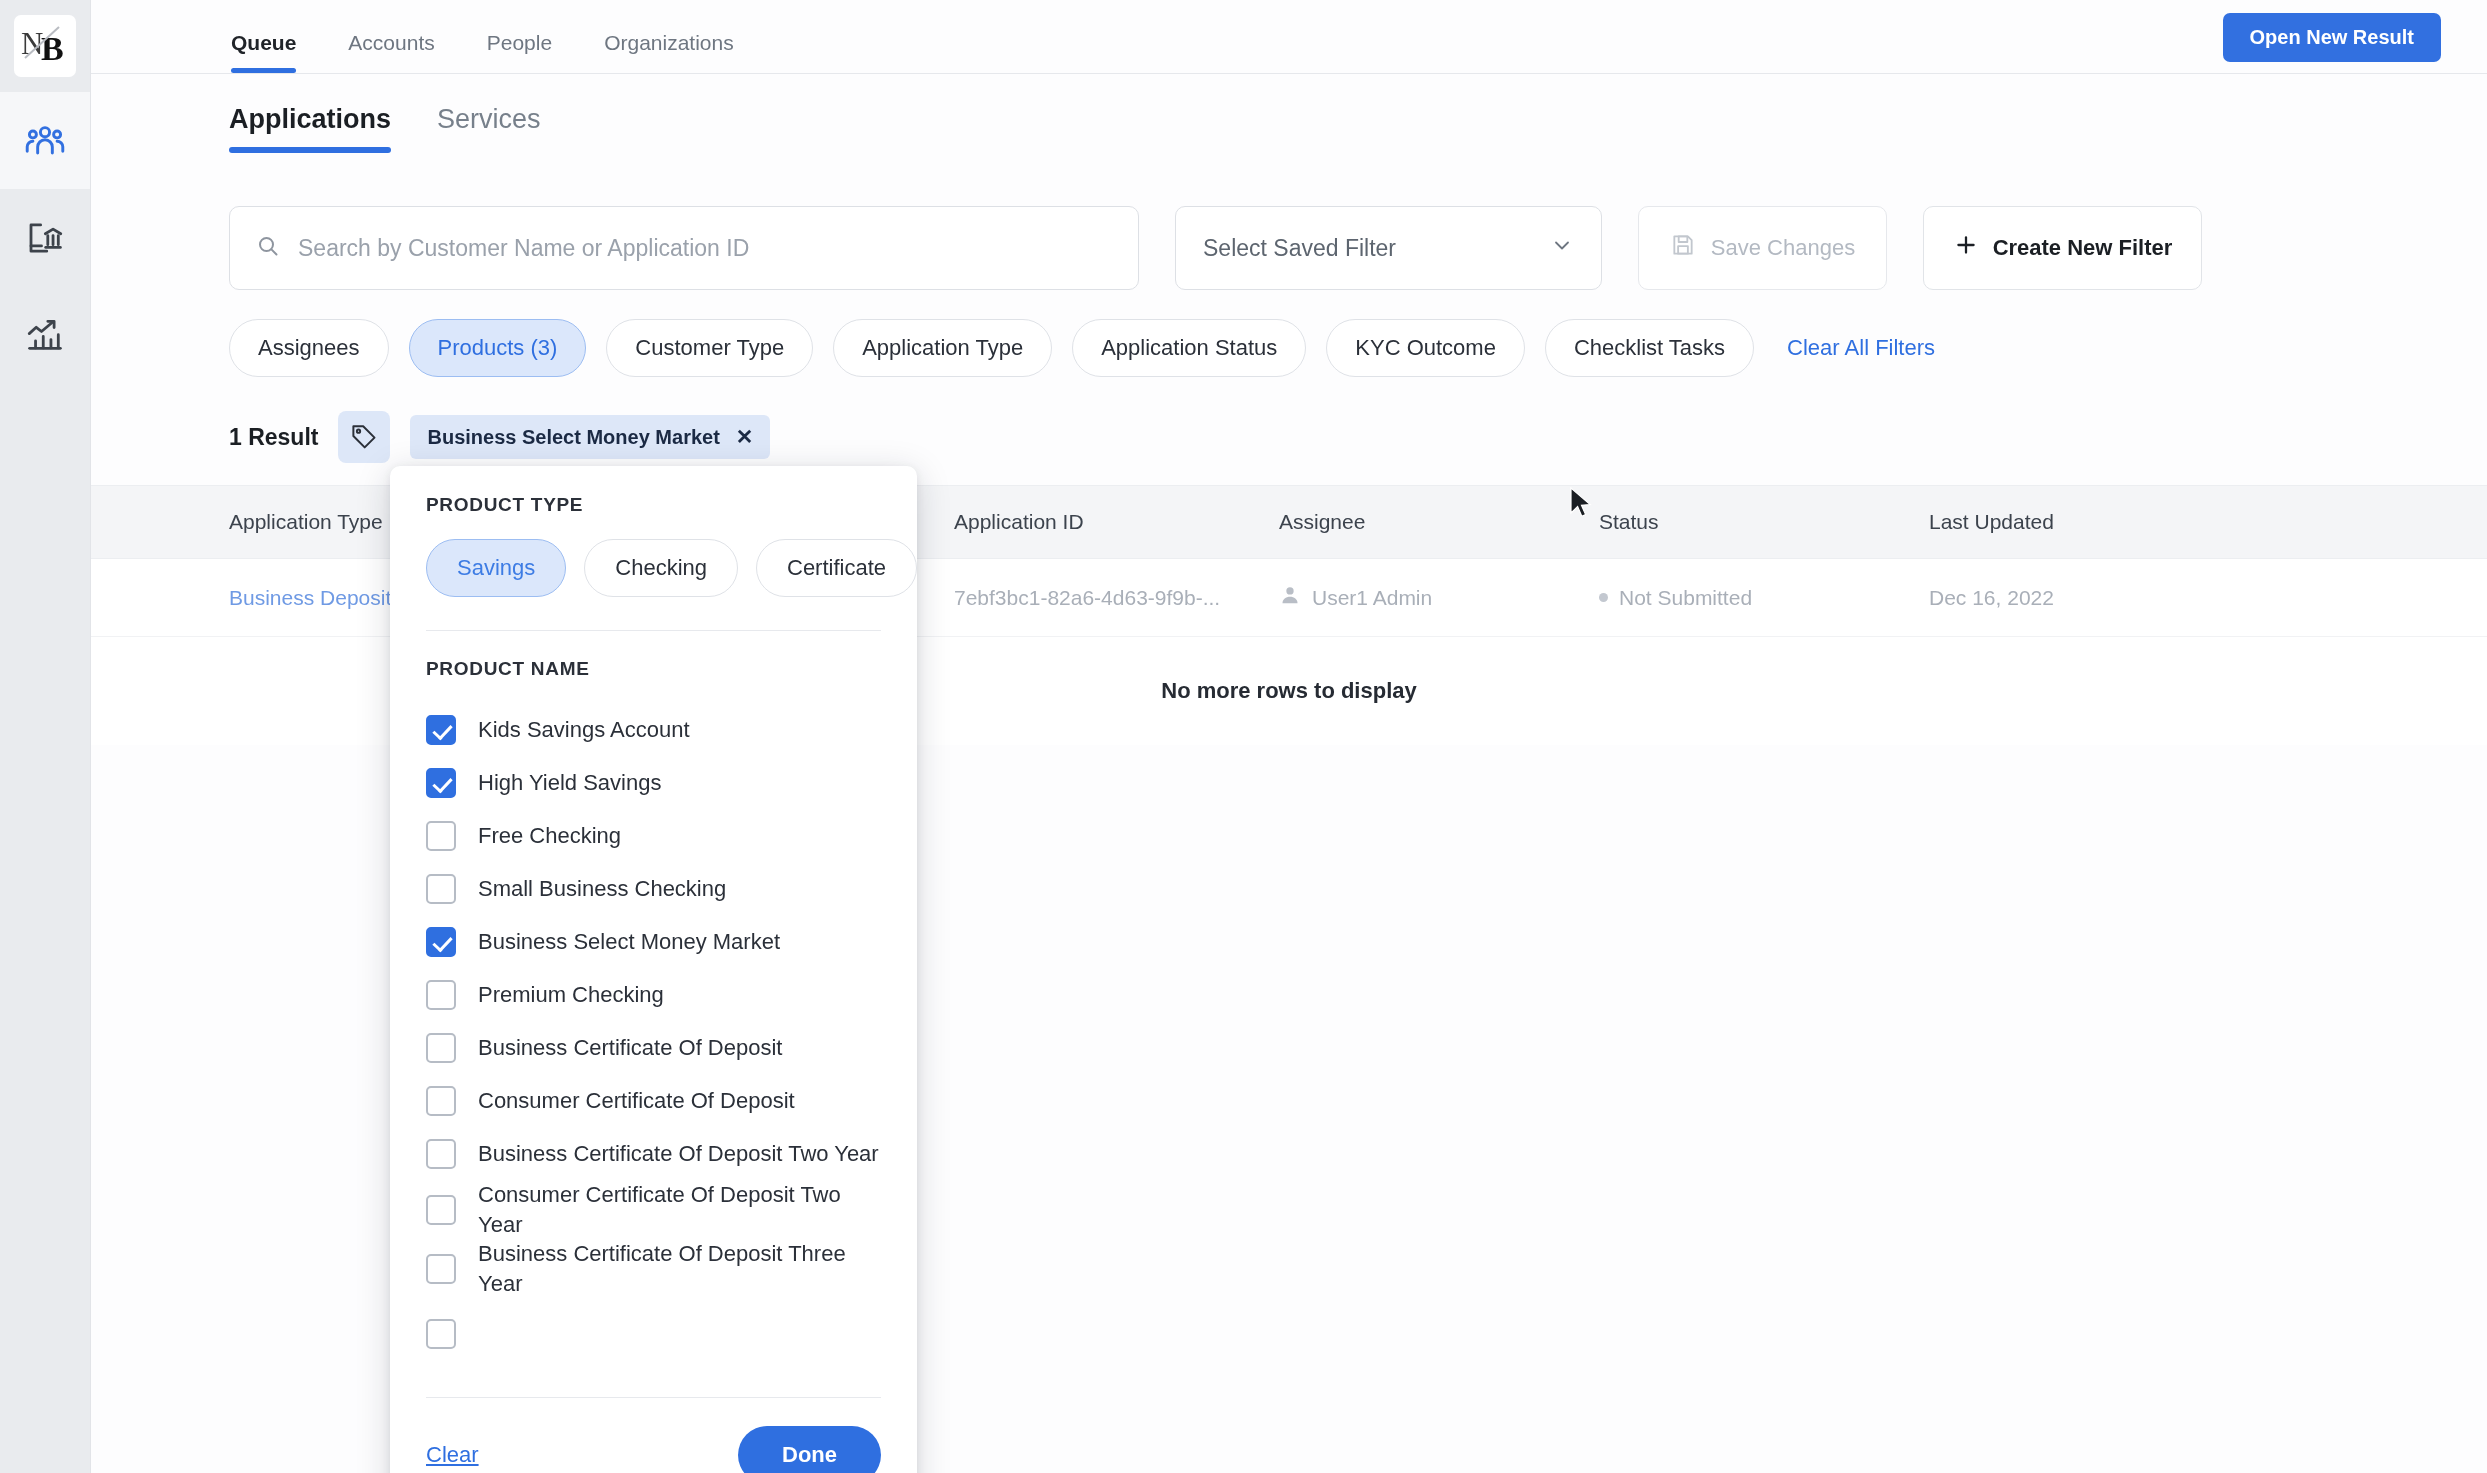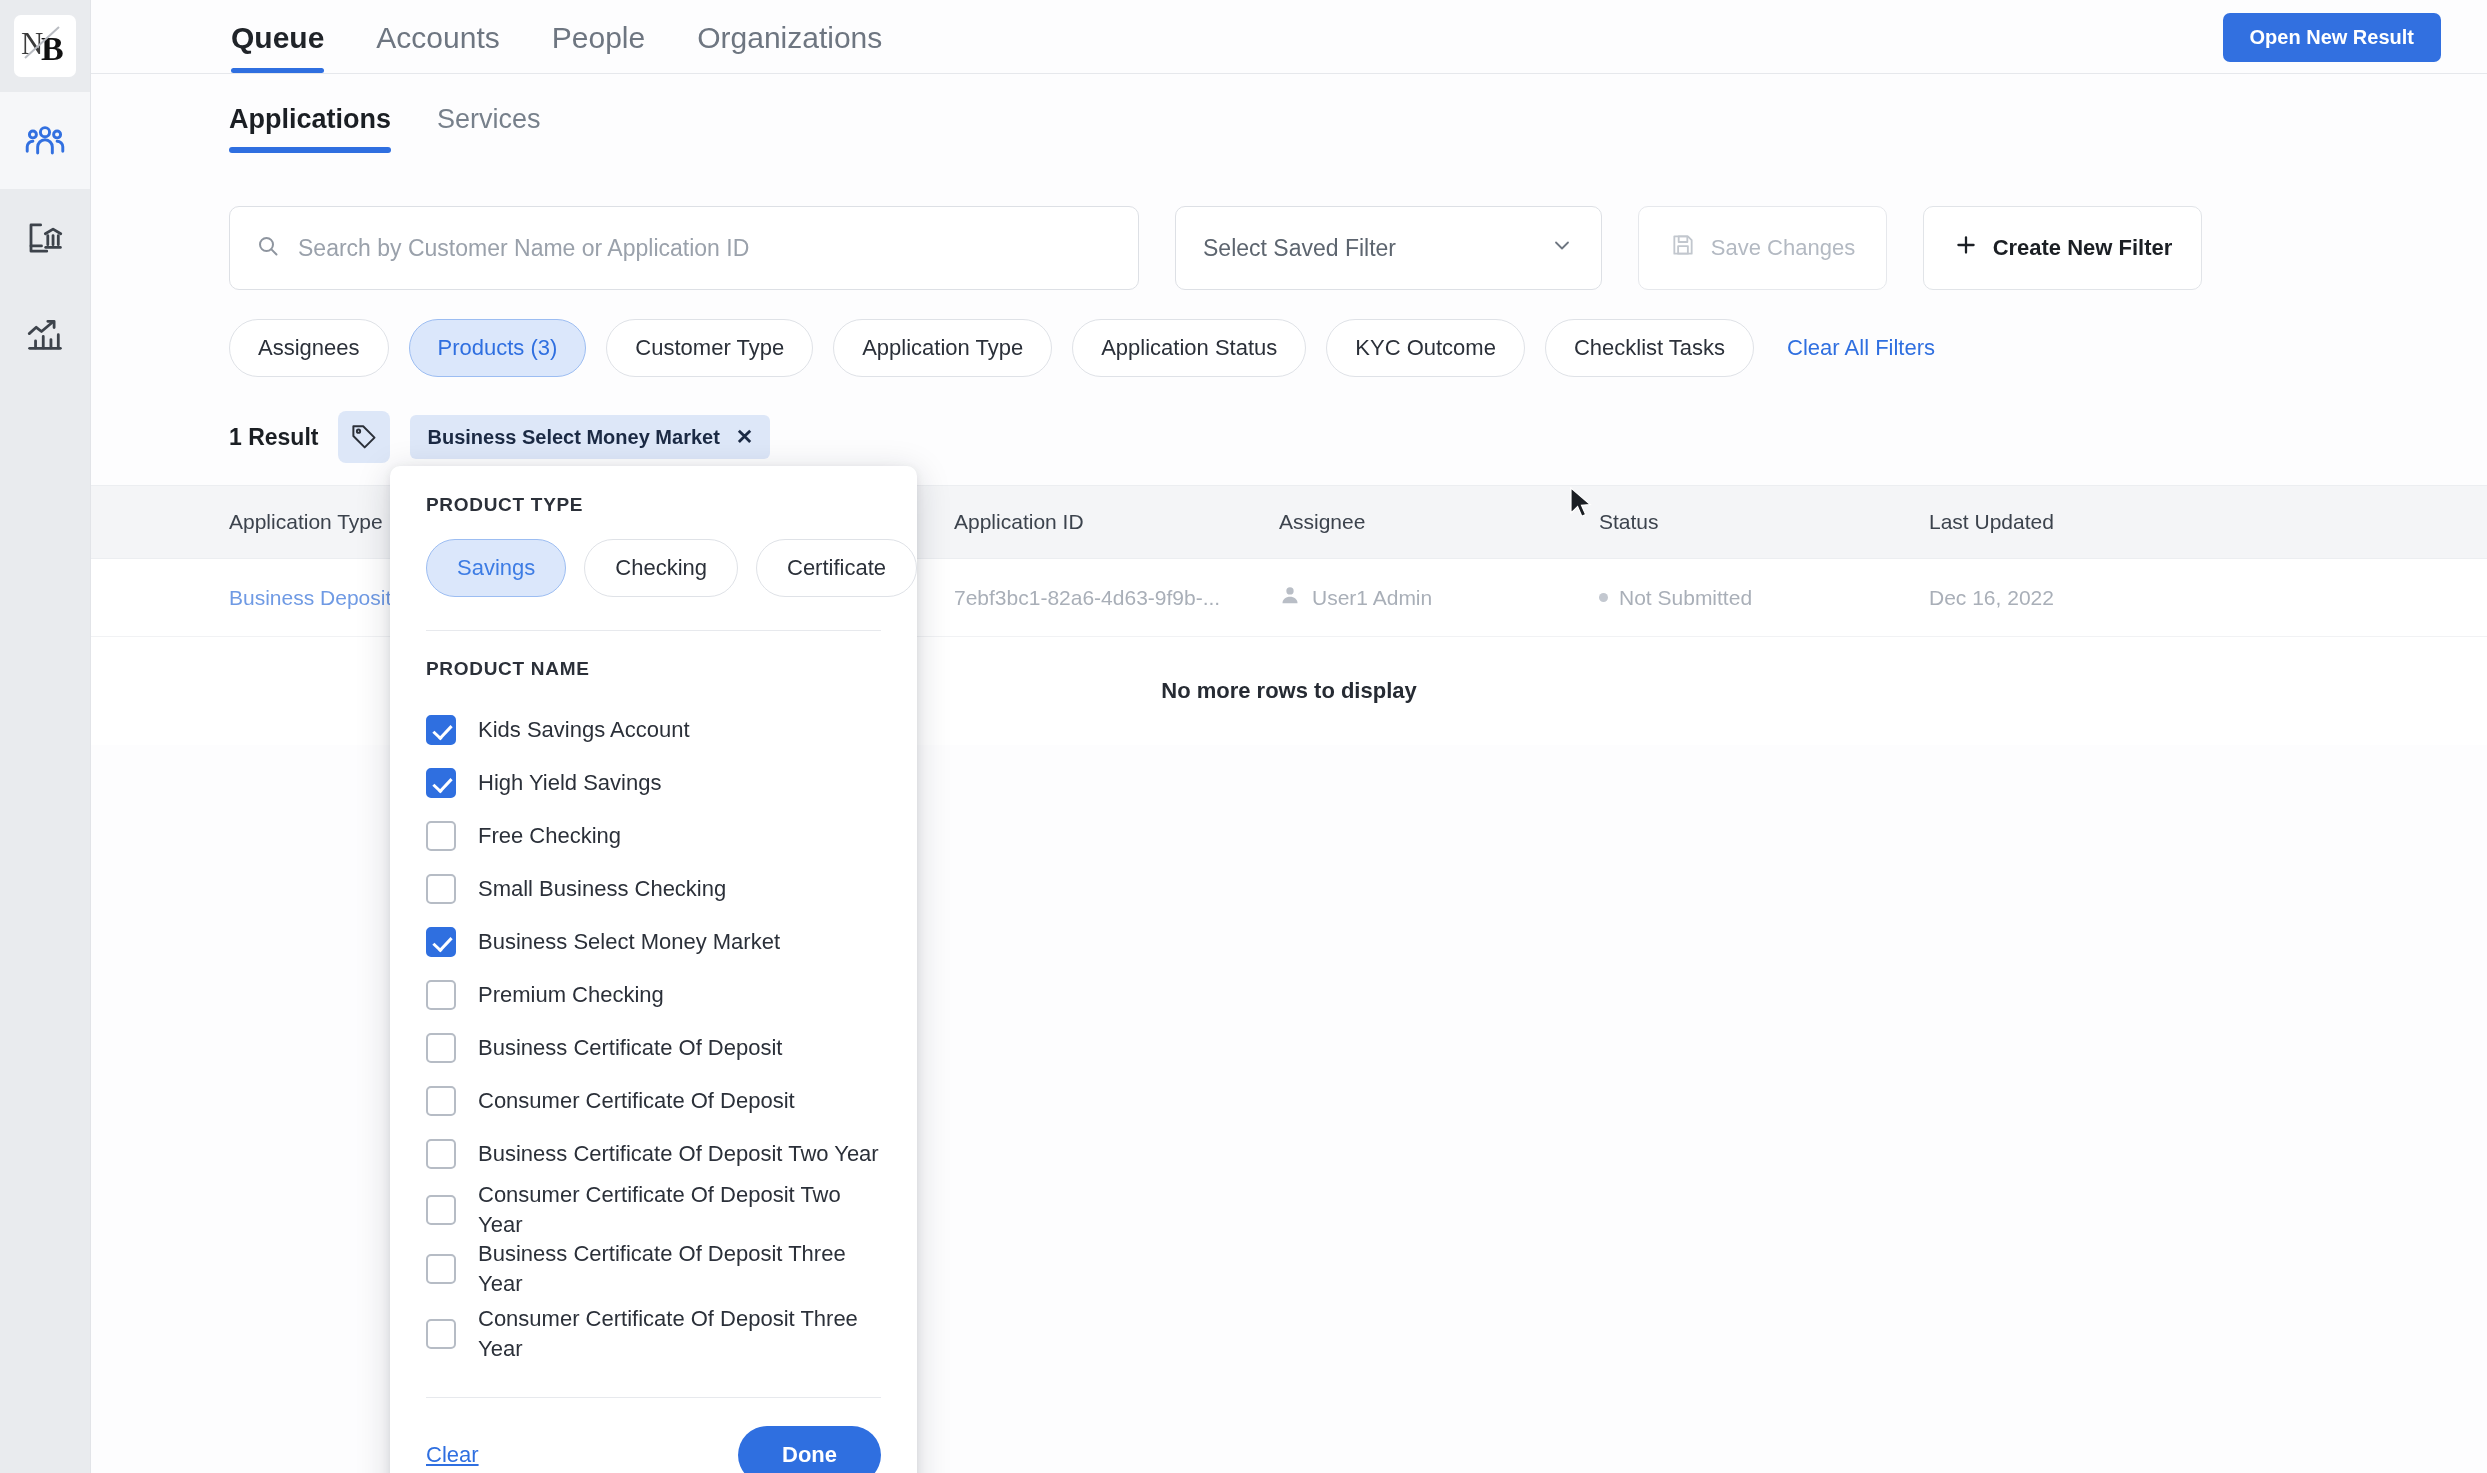--- a/index.html
+++ b/index.html
@@ -64,21 +64,21 @@
     flex: 0 0 74px;
     display: flex;
     align-items: flex-end;
     padding: 0 46px 0 48px;
     border-bottom: 1px solid #e6e8ec;
     background: #fdfdfe;
     position: relative;
   }
   .topnav-tabs { display: flex; align-items: flex-end; gap: 0; height: 100%; }
   .topnav-tab {
-    font-size: 30px;
+    font-size: 21px;
     color: #6e7681;
     padding: 0 26px 20px 26px;
     cursor: pointer;
     position: relative;
     white-space: nowrap;
     line-height: 1;
   }
   .topnav-tab:first-child { padding-left: 92px; }
   .topnav-tab.active { color: #202429; font-weight: 700; }
   .topnav-tab.active::after {
@@ -655,21 +655,20 @@
             <span class="dd-item-label">Consumer Certificate Of Deposit Two Year</span>
           </div>
 
           <div class="dd-item">
             <span class="cbx"></span>
             <span class="dd-item-label">Business Certificate Of Deposit Three Year</span>
           </div>
 
           <div class="dd-item two-line">
             <span class="cbx"></span>
-            <span class="dd-item-label">Consumer Certificate Of Deposit Three Year</span>
           </div>
         </div>
 
         <div class="dd-footer">
           <span class="dd-clear">Clear</span>
           <button class="dd-done">Done</button>
         </div>
       </div>
 
       <div class="cursor">

